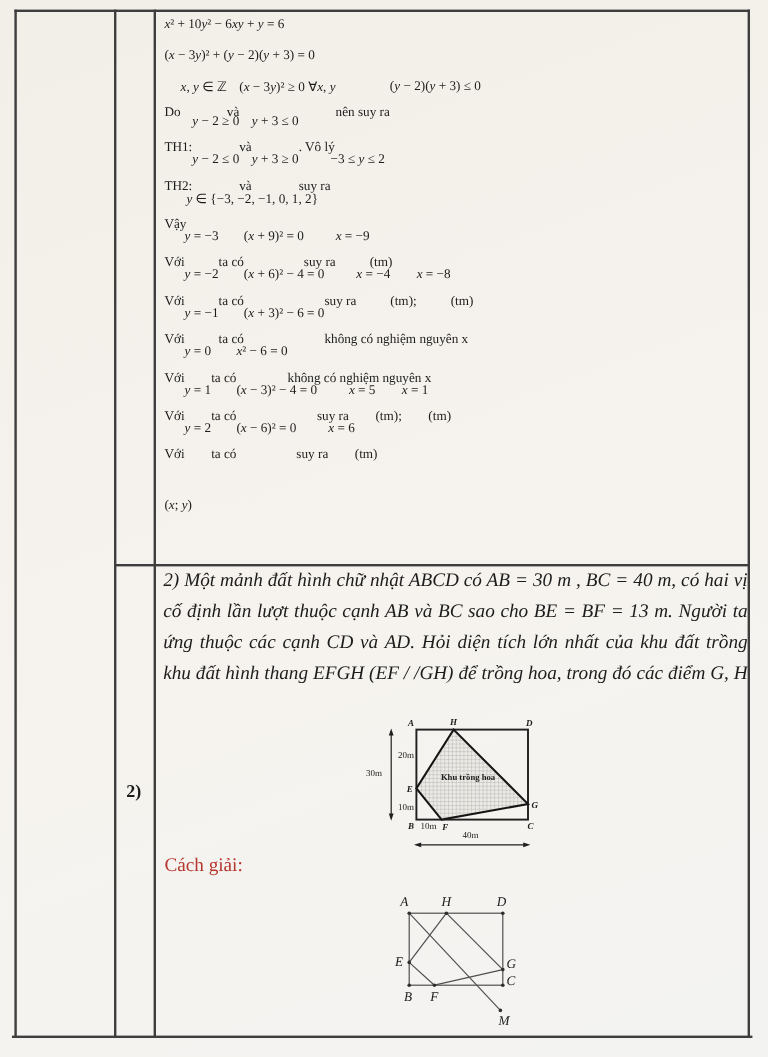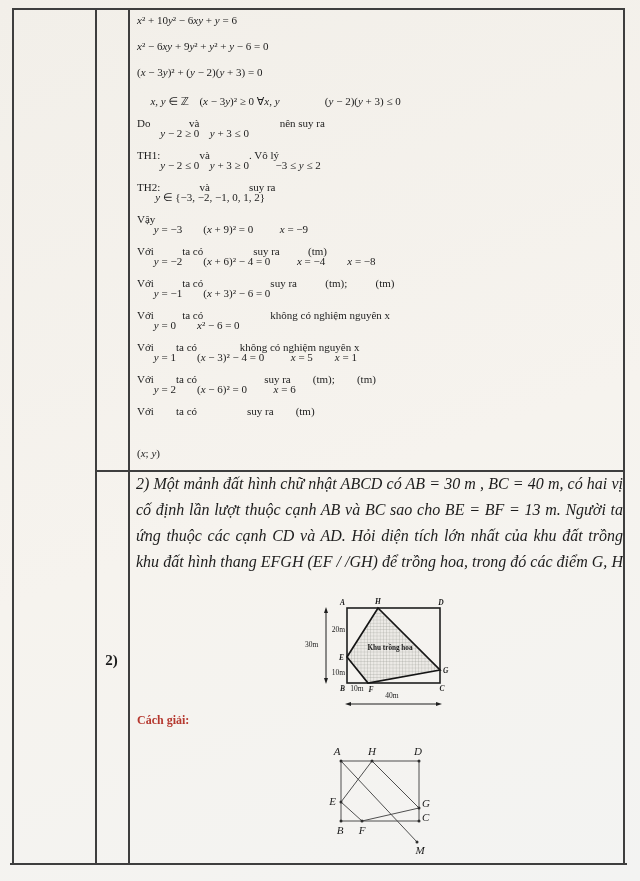--- a/index.html
+++ b/index.html
@@ -16,21 +16,21 @@
   .seg-m{font-style:normal;}
   .seg-m i{font-style:italic;}
   .seg-t{font-style:normal;margin-top:44px;}
   
   .p2{position:absolute;left:136px;top:471px;width:487px;}
   .p2-line{font-size:16px;font-weight:normal;font-style:italic;height:26px;line-height:26px;
            text-align:justify;text-align-last:justify;overflow:hidden;}
   .p2-line.last{text-align-last:left;}
   .q2label{position:absolute;left:95px;top:652px;width:33px;text-align:center;
            font-weight:bold;font-size:15px;}
-  .heading-red{position:absolute;left:137px;top:713px;font-weight:bold;font-size:12px;}
+  .heading-red{position:absolute;left:137px;top:713px;font-weight:normal;font-size:16px;}
   .figwrap{position:absolute;}
   svg text{font-family:"Liberation Serif", serif;fill:#1b1b1b;}
   .f1-ptlabel{font-size:7.5px;font-style:italic;font-weight:bold;}
   .f1-dim{font-size:7.5px;}
   .f1-caption{font-size:7.2px;font-weight:bold;}
   .f2-ptlabel{font-size:11px;font-style:italic;}
 </style>
 </head>
 <body>
 
@@ -38,23 +38,20 @@
 <div class="bline" style="left: 10px; top: 863px; width: 617px; height: 2px; background: rgb(62, 62, 62);"></div>
 <div class="bline" style="left: 12px; top: 8px; width: 2px; height: 857px; background: rgb(62, 62, 62);"></div>
 <div class="bline" style="left: 623px; top: 8px; width: 2px; height: 857px; background: rgb(62, 62, 62);"></div>
 <div class="bline" style="left: 95px; top: 8px; width: 2px; height: 857px; background: rgb(62, 62, 62);"></div>
 <div class="bline" style="left: 128px; top: 8px; width: 2px; height: 857px; background: rgb(62, 62, 62);"></div>
 <div class="bline" style="left: 95px; top: 470px; width: 530px; height: 2px; background: rgb(62, 62, 62);"></div>
 
 <div class="s1" id="s1-lines">
     <div class="s1-line">
       <span class="seg-m"><i>x</i>² + 10<i>y</i>² − 6<i>x</i><i>y</i> + <i>y</i> = 6</span>
-    </div>
-    <div class="s1-line">
-      <span class="seg-m"><i>x</i>² − 6<i>x</i><i>y</i> + 9<i>y</i>² + <i>y</i>² + <i>y</i> − 6 = 0</span>
     </div>
     <div class="s1-line">
       <span class="seg-m">(<i>x</i> − 3<i>y</i>)² + (<i>y</i> − 2)(<i>y</i> + 3) = 0</span>
     </div>
     <div class="s1-line">
       <span class="seg-t">Do </span>
       <span class="seg-m"><i>x</i>, <i>y</i> ∈ ℤ</span>
       <span class="seg-t"> và </span>
       <span class="seg-m">(<i>x</i> − 3<i>y</i>)² ≥ 0 ∀<i>x</i>, <i>y</i></span>
       <span class="seg-t"> nên suy ra </span>

